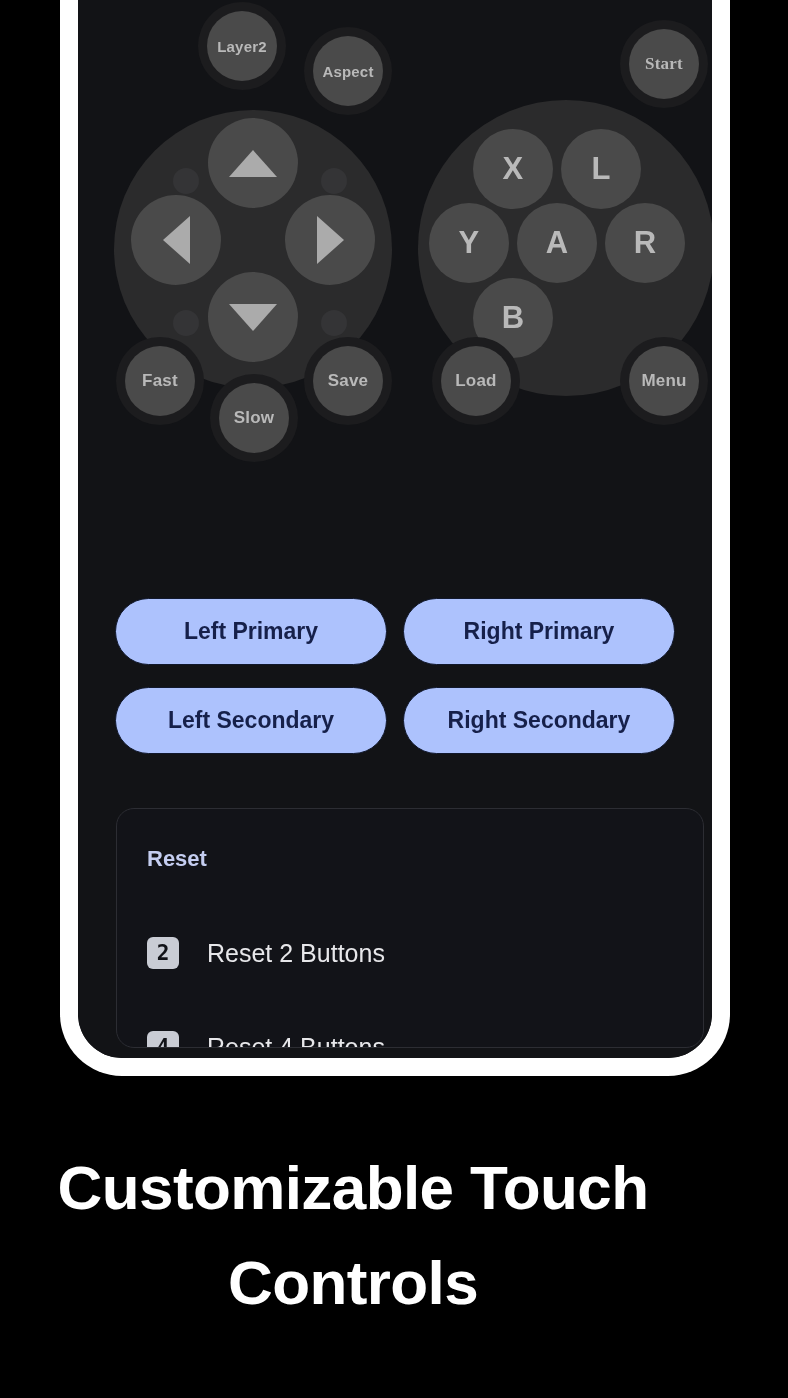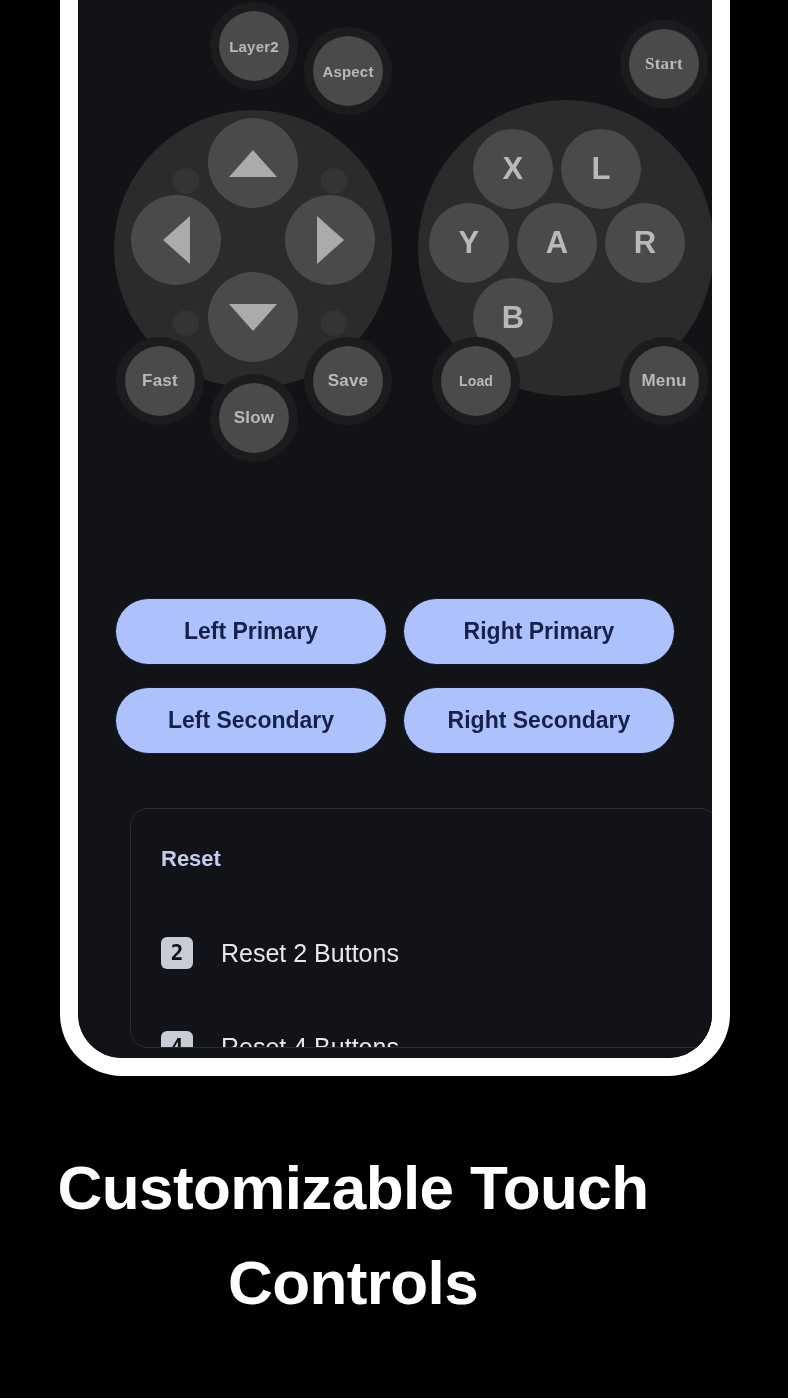--- a/index.html
+++ b/index.html
@@ -110,21 +110,21 @@
     justify-content: center;
     color: #16204a;
     font-size: 23px;
     font-weight: bold;
     cursor: pointer;
   }
 
   
   .reset-card {
     position: absolute;
-    left: 52px;
+    left: 38px;
     top: 848px;
     width: 588px;
     height: 240px;
     background: #121318;
     border: 1px solid #2c2d33;
     border-radius: 18px;
     overflow: hidden;
   }
   .reset-title {
     position: absolute;
@@ -180,21 +180,21 @@
 </head>
 <body>
 
 <div id="stage">
 
   <div class="phone-frame">
     <div class="phone-screen">
 
       <div class="controls-area">
 
-        <div class="pad-btn halo" style="left:141px; top:51px; width:70px; height:70px; font-size:15px;">
+        <div class="pad-btn halo" style="left:129px; top:51px; width:70px; height:70px; font-size:15px;">
           <span>Layer2</span>
         </div>
         <div class="pad-btn halo" style="left:235px; top:76px; width:70px; height:70px; font-size:15px;justify-content:center;">
           <span>Aspect</span>
         </div>
 
         <div class="dpad-base" style="left:36px; top:150px; width:278px; height:278px;"></div>
         <div class="dot" style="left:95px; top:208px;"></div>
         <div class="dot" style="left:243px; top:208px;"></div>
         <div class="dot" style="left:95px; top:350px;"></div>
@@ -241,21 +241,21 @@
         <div class="pad-btn" style="left:439px; top:243px; width:80px; height:80px; font-size:31px;">
           <span>A</span>
         </div>
         <div class="pad-btn" style="left:527px; top:243px; width:80px; height:80px; font-size:31px;">
           <span>R</span>
         </div>
         <div class="pad-btn" style="left:395px; top:318px; width:80px; height:80px; font-size:31px;">
           <span>B</span>
         </div>
 
-        <div class="pad-btn halo" style="left:363px; top:386px; width:70px; height:70px; font-size:14px;">
+        <div class="pad-btn halo" style="left:363px; top:386px; width:70px; height:70px; font-size:17px;">
           <span>Load</span>
         </div>
         <div class="pad-btn halo" style="left:551px; top:386px; width:70px; height:70px; font-size:17px;">
           <span>Menu</span>
         </div>
       </div>
 
       <div class="blue-grid">
         <div class="blue-row">
           <div class="blue-btn">

